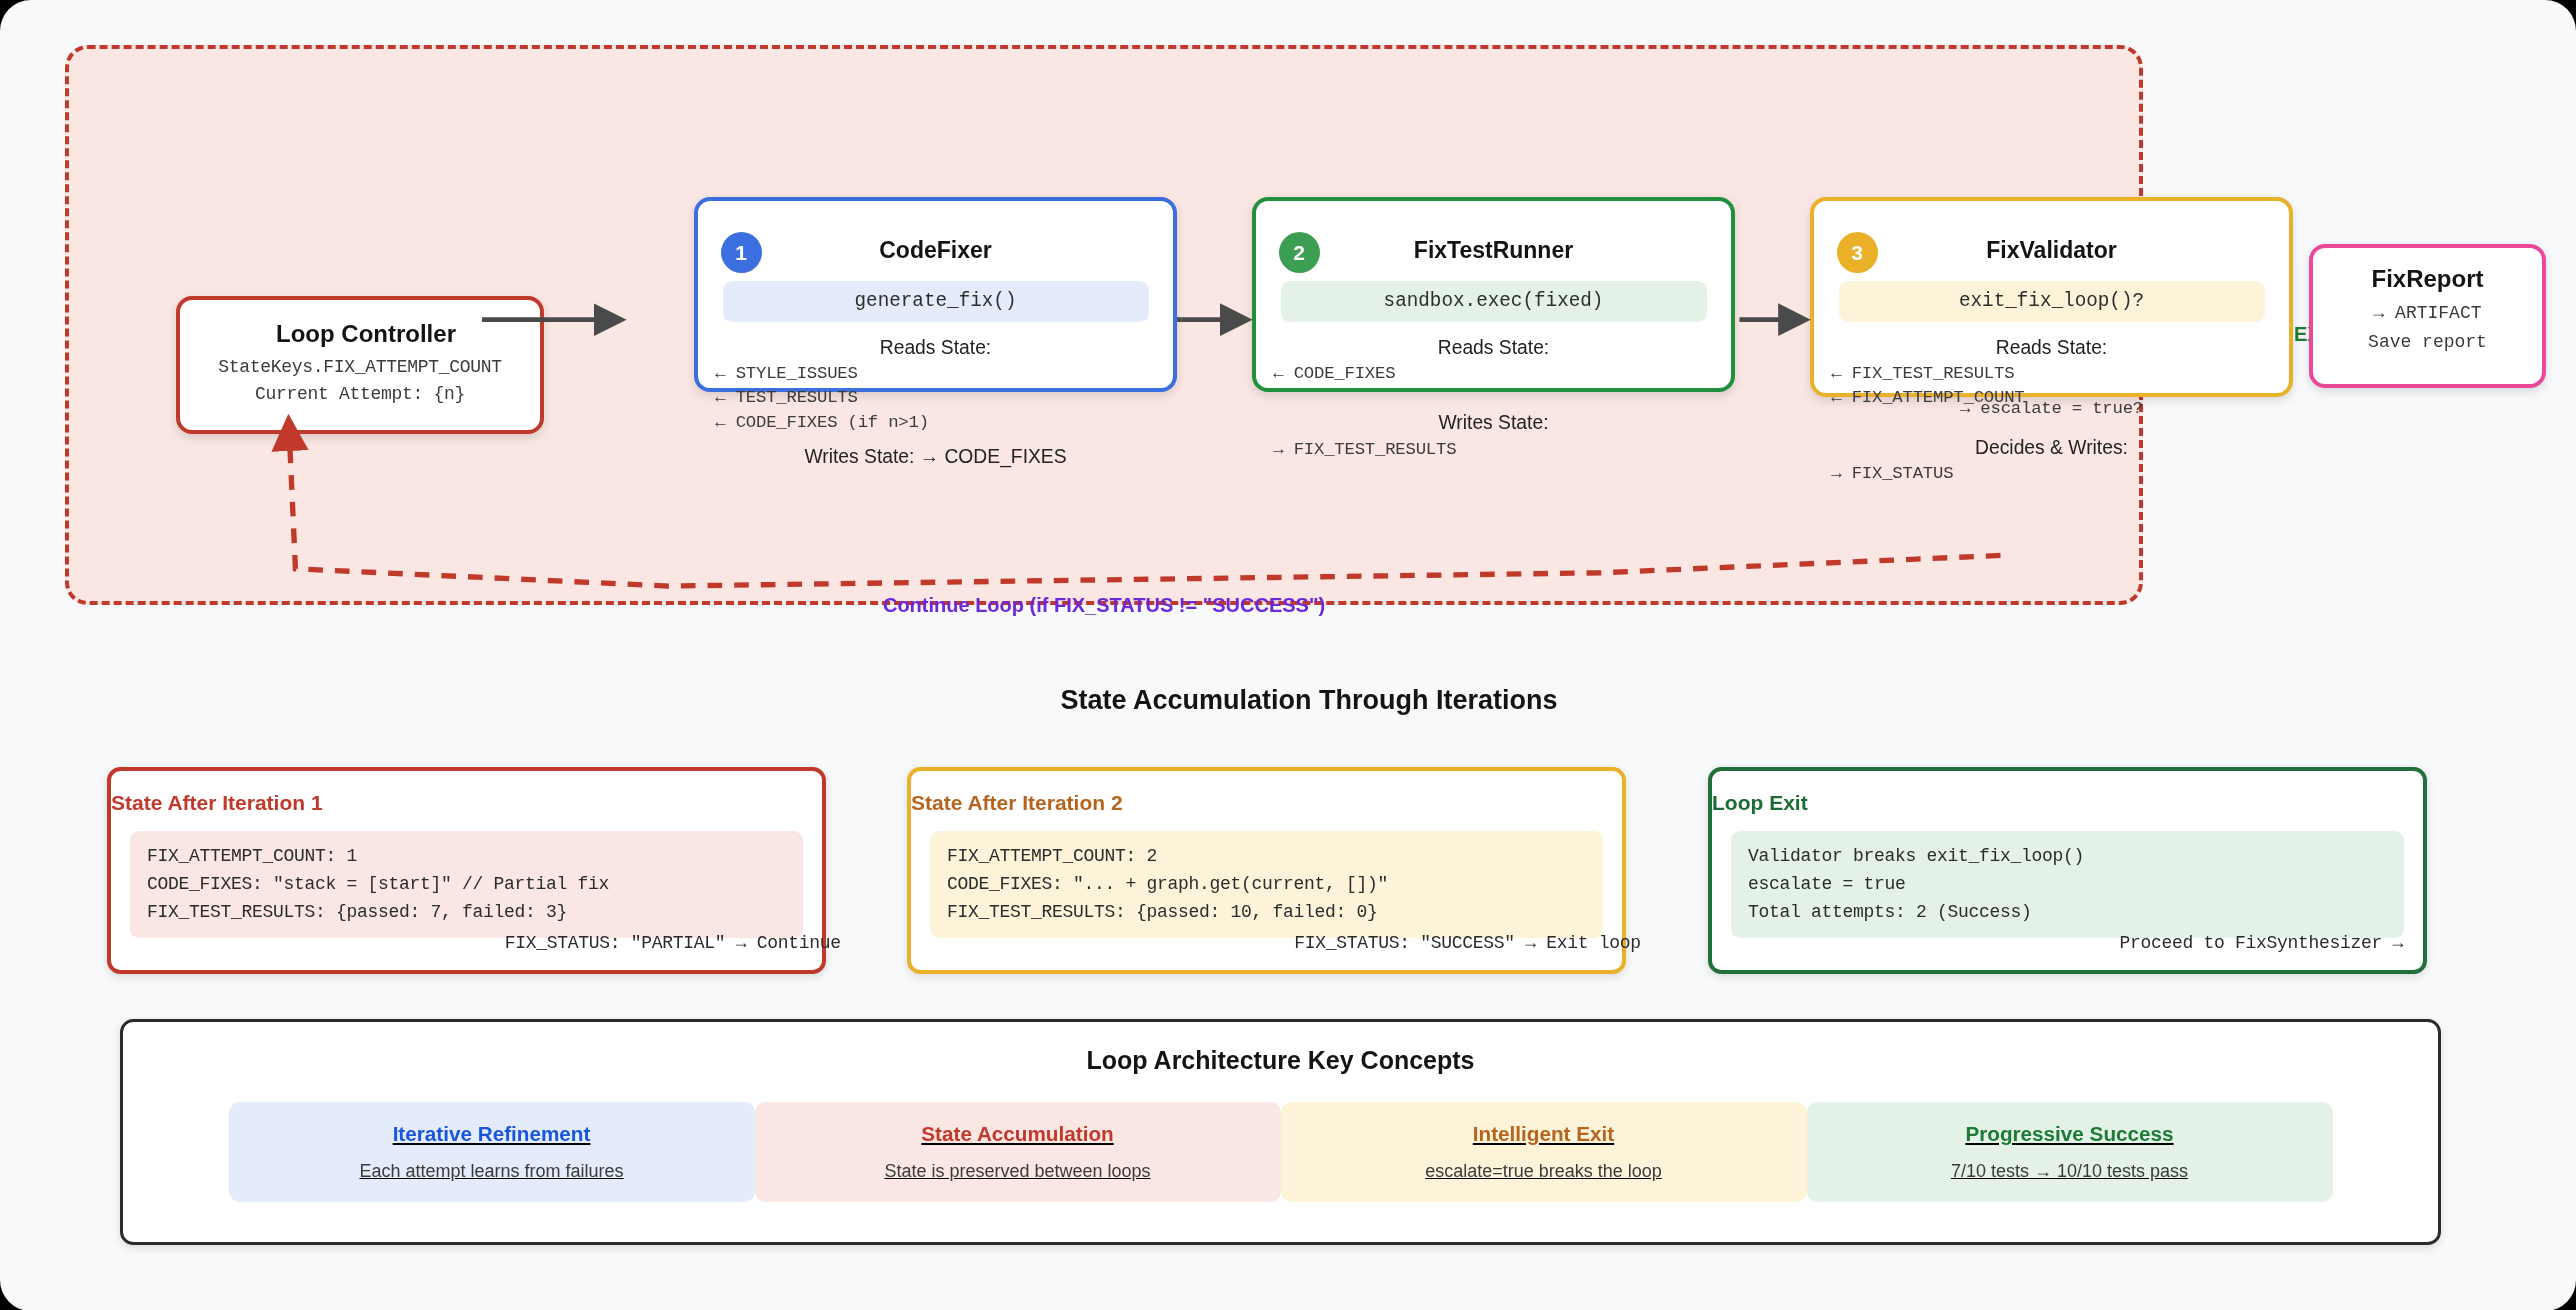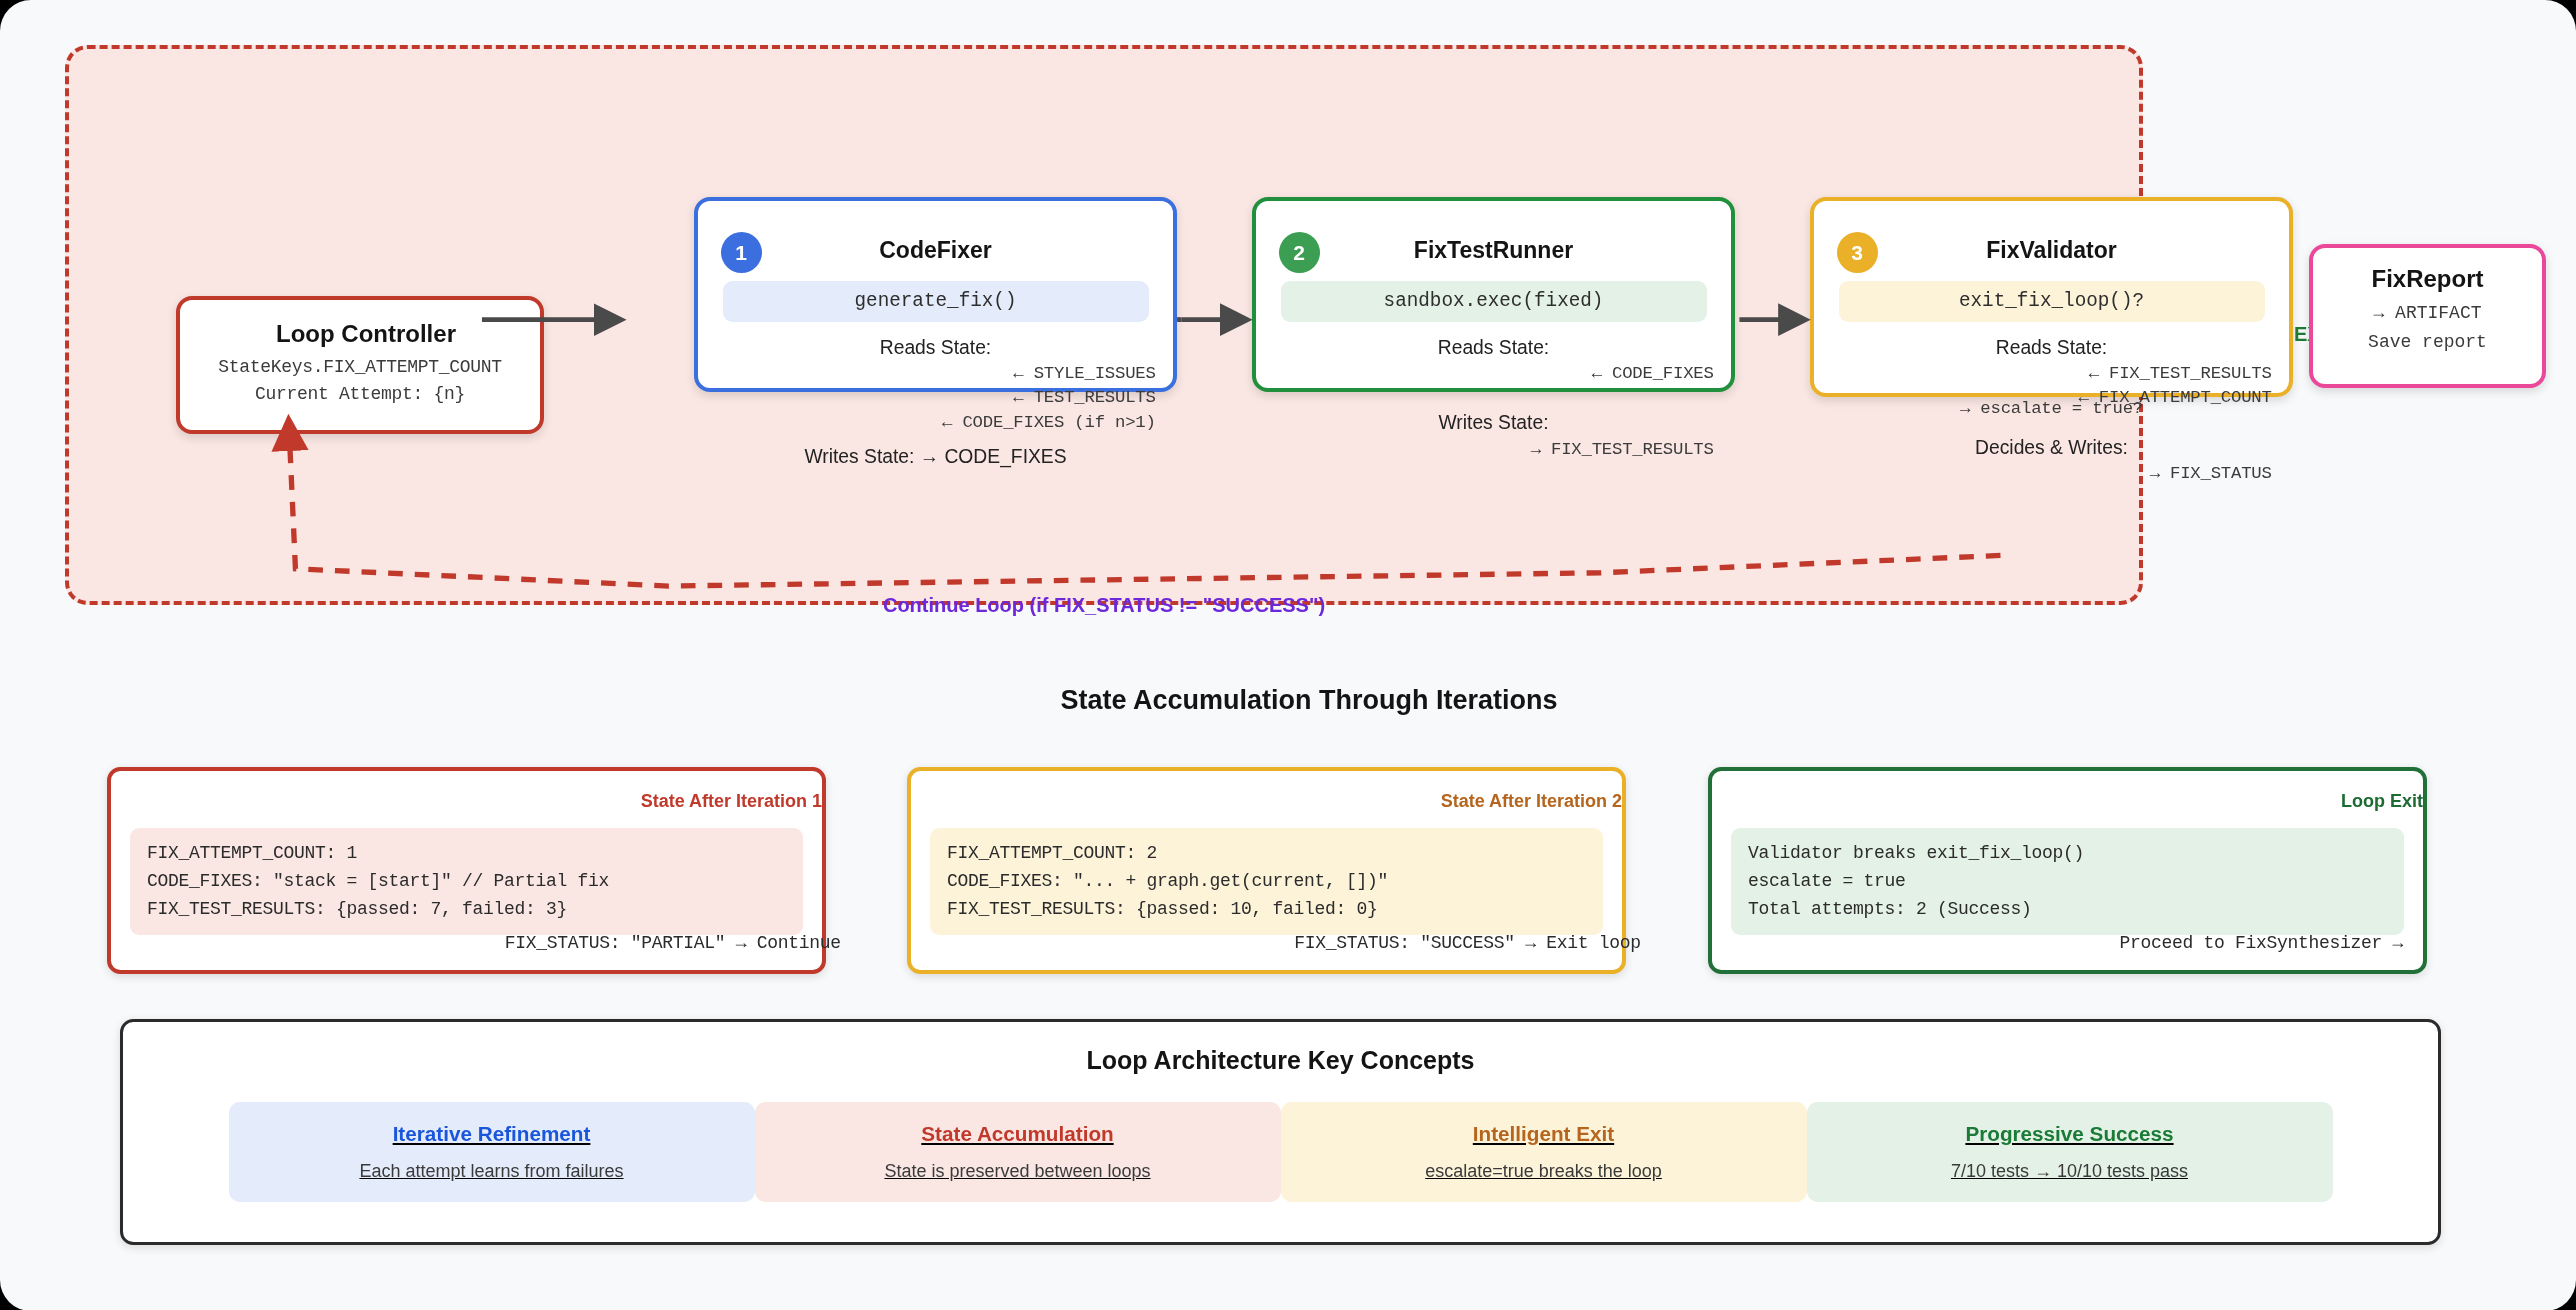--- a/index.html
+++ b/index.html
@@ -90,21 +90,21 @@
   }
   #agent-1 .pill { background: #e4ecfb; }
   #agent-2 .pill { background: #e3f1e6; }
   #agent-3 .pill { background: #fcf3d9; }
 
   .sec-label {
     text-align: center; font-size: 19.3px; color: #222;
     margin-top: 14.7px;
   }
   .sec-item {
-    text-align: right; font-size: 17.3px; color: #3b3b3b;
+    text-align: left; font-size: 17.3px; color: #3b3b3b;
     font-family: "Liberation Mono", monospace;
     margin-top: 5.3px; letter-spacing: -0.2px;
   }
   .sec-inline {
     text-align: center; font-size: 19.3px; color: #222;
     margin-top: 14.7px;
   }
   .sec-gap { height: 14.7px; }
   .overflow-line {
     position: absolute; left: 0; right: 0; bottom: -25px;
@@ -141,21 +141,21 @@
   }
   .state-card {
     position: absolute; top: 767px; height: 207px;
     background: #fff; border-radius: 13.3px;
     box-shadow: 0 2.7px 8px rgba(0,0,0,.12);
   }
   #state-card-0 { left: 107px; width: 719px; border: 4px solid #c0392b; }
   #state-card-1 { left: 907px; width: 719px; border: 4px solid #eab028; }
   #state-card-2 { left: 1708px; width: 719px; border: 4px solid #21703a; }
   .state-title {
-    text-align: right; font-size: 18px; font-weight: bold;
+    text-align: left; font-size: 21px; font-weight: bold;
     margin-top: 20px;
   }
   #state-card-0 .state-title { color: #c0392b; }
   #state-card-1 .state-title { color: #b5651d; }
   #state-card-2 .state-title { color: #1b6b33; }
   .state-body {
     margin: 16px 18.7px 0; border-radius: 9.3px;
     padding: 14.7px 17.3px 16px;
     font-family: "Liberation Mono", monospace;
     font-size: 18px; color: #2b2b2b; letter-spacing: -0.3px;

